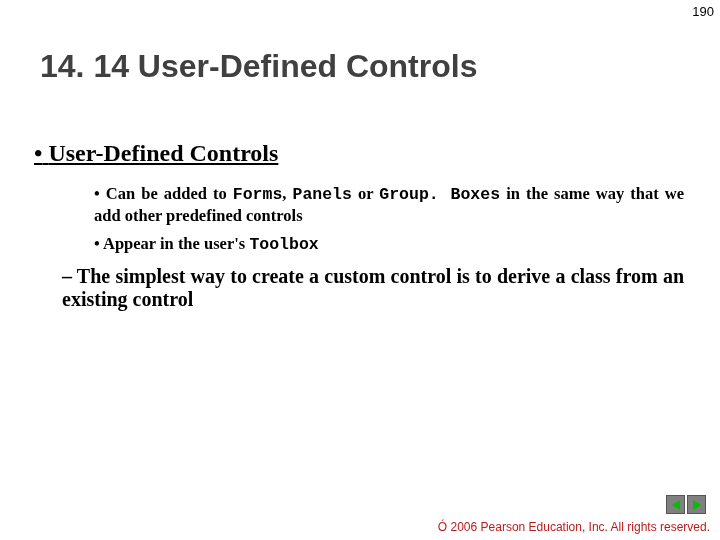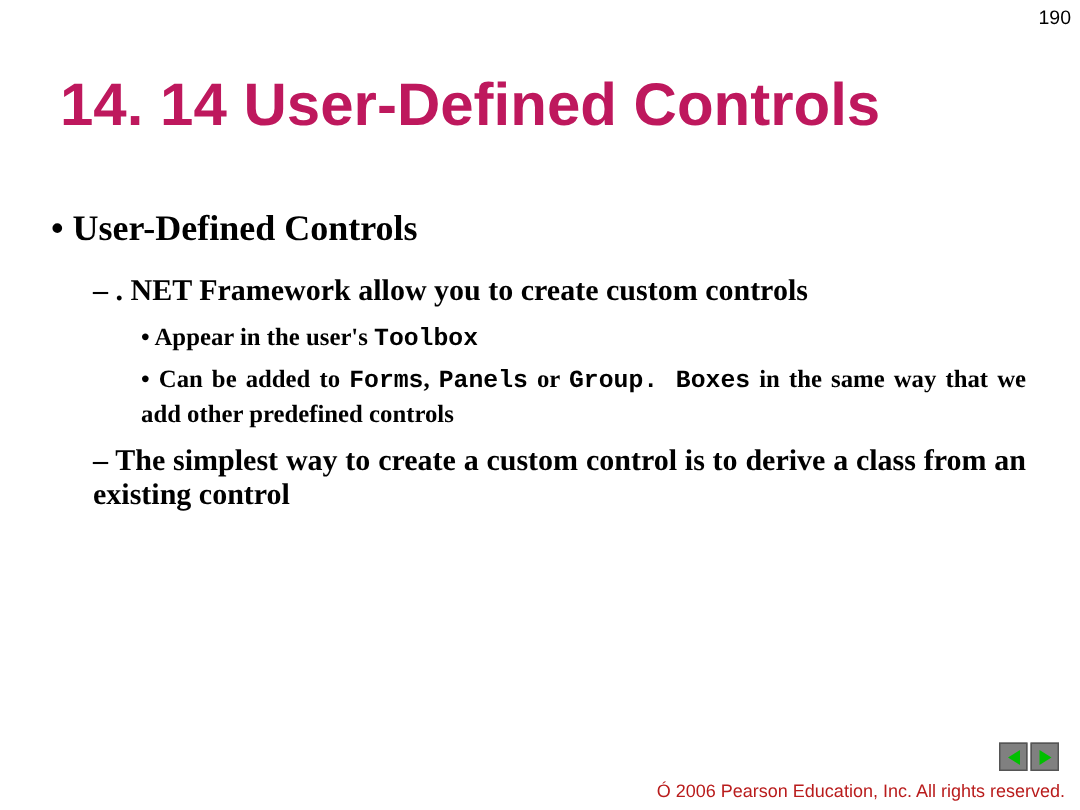--- a/index.html
+++ b/index.html
@@ -20,34 +20,35 @@
     font-family: Arial, Helvetica, sans-serif;
     font-size: 13px;
     color: #000;
   }
   .title {
     position: absolute;
     left: 40px;
     top: 48px;
     font-family: Arial, Helvetica, sans-serif;
     font-weight: bold;
-    font-size: 40px;
-    color: #be185d;
+    font-size: 32px;
+    color: #404040;
   }
   .content {
     position: absolute;
     left: 34px;
     top: 140px;
     width: 650px;
   }
   .h1 {
     font-family: "Times New Roman", Times, serif;
     font-weight: bold;
     font-size: 24px;
     margin-bottom: 16px;
+    text-decoration: underline;
   }
   .h2 {
     font-family: "Times New Roman", Times, serif;
     font-weight: bold;
     font-size: 20px;
     margin-left: 28px;
     margin-bottom: 8px;
     text-align: justify;
   }
   .h3 {
@@ -106,33 +107,29 @@
 
 <div class="title">14. 14 User-Defined Controls</div>
 
 <div class="content">
 
   <div class="h1">
     <span>•</span>
     <span>User-Defined Controls</span>
   </div>
 
-  <div class="h2">
-    <span>–</span>
-    <span>. NET Framework allow you to create custom controls</span>
+
+  <div class="h3">
+    <span>•</span>
+    <span>Can be added to </span><span class="code">Forms</span><span>, </span><span class="code">Panels</span><span> or </span><span class="code">Group. Boxes</span><span> in the same way that we add other predefined controls</span>
   </div>
 
   <div class="h3">
     <span>•</span>
     <span>Appear in the user's </span><span class="code">Toolbox</span>
-  </div>
-
-  <div class="h3">
-    <span>•</span>
-    <span>Can be added to </span><span class="code">Forms</span><span>, </span><span class="code">Panels</span><span> or </span><span class="code">Group. Boxes</span><span> in the same way that we add other predefined controls</span>
   </div>
 
   <div class="h2" style="margin-top:10px;">
     <span>–</span>
     <span>The simplest way to create a custom control is to derive a class from an existing control</span>
   </div>
 
 
 </div>
 

